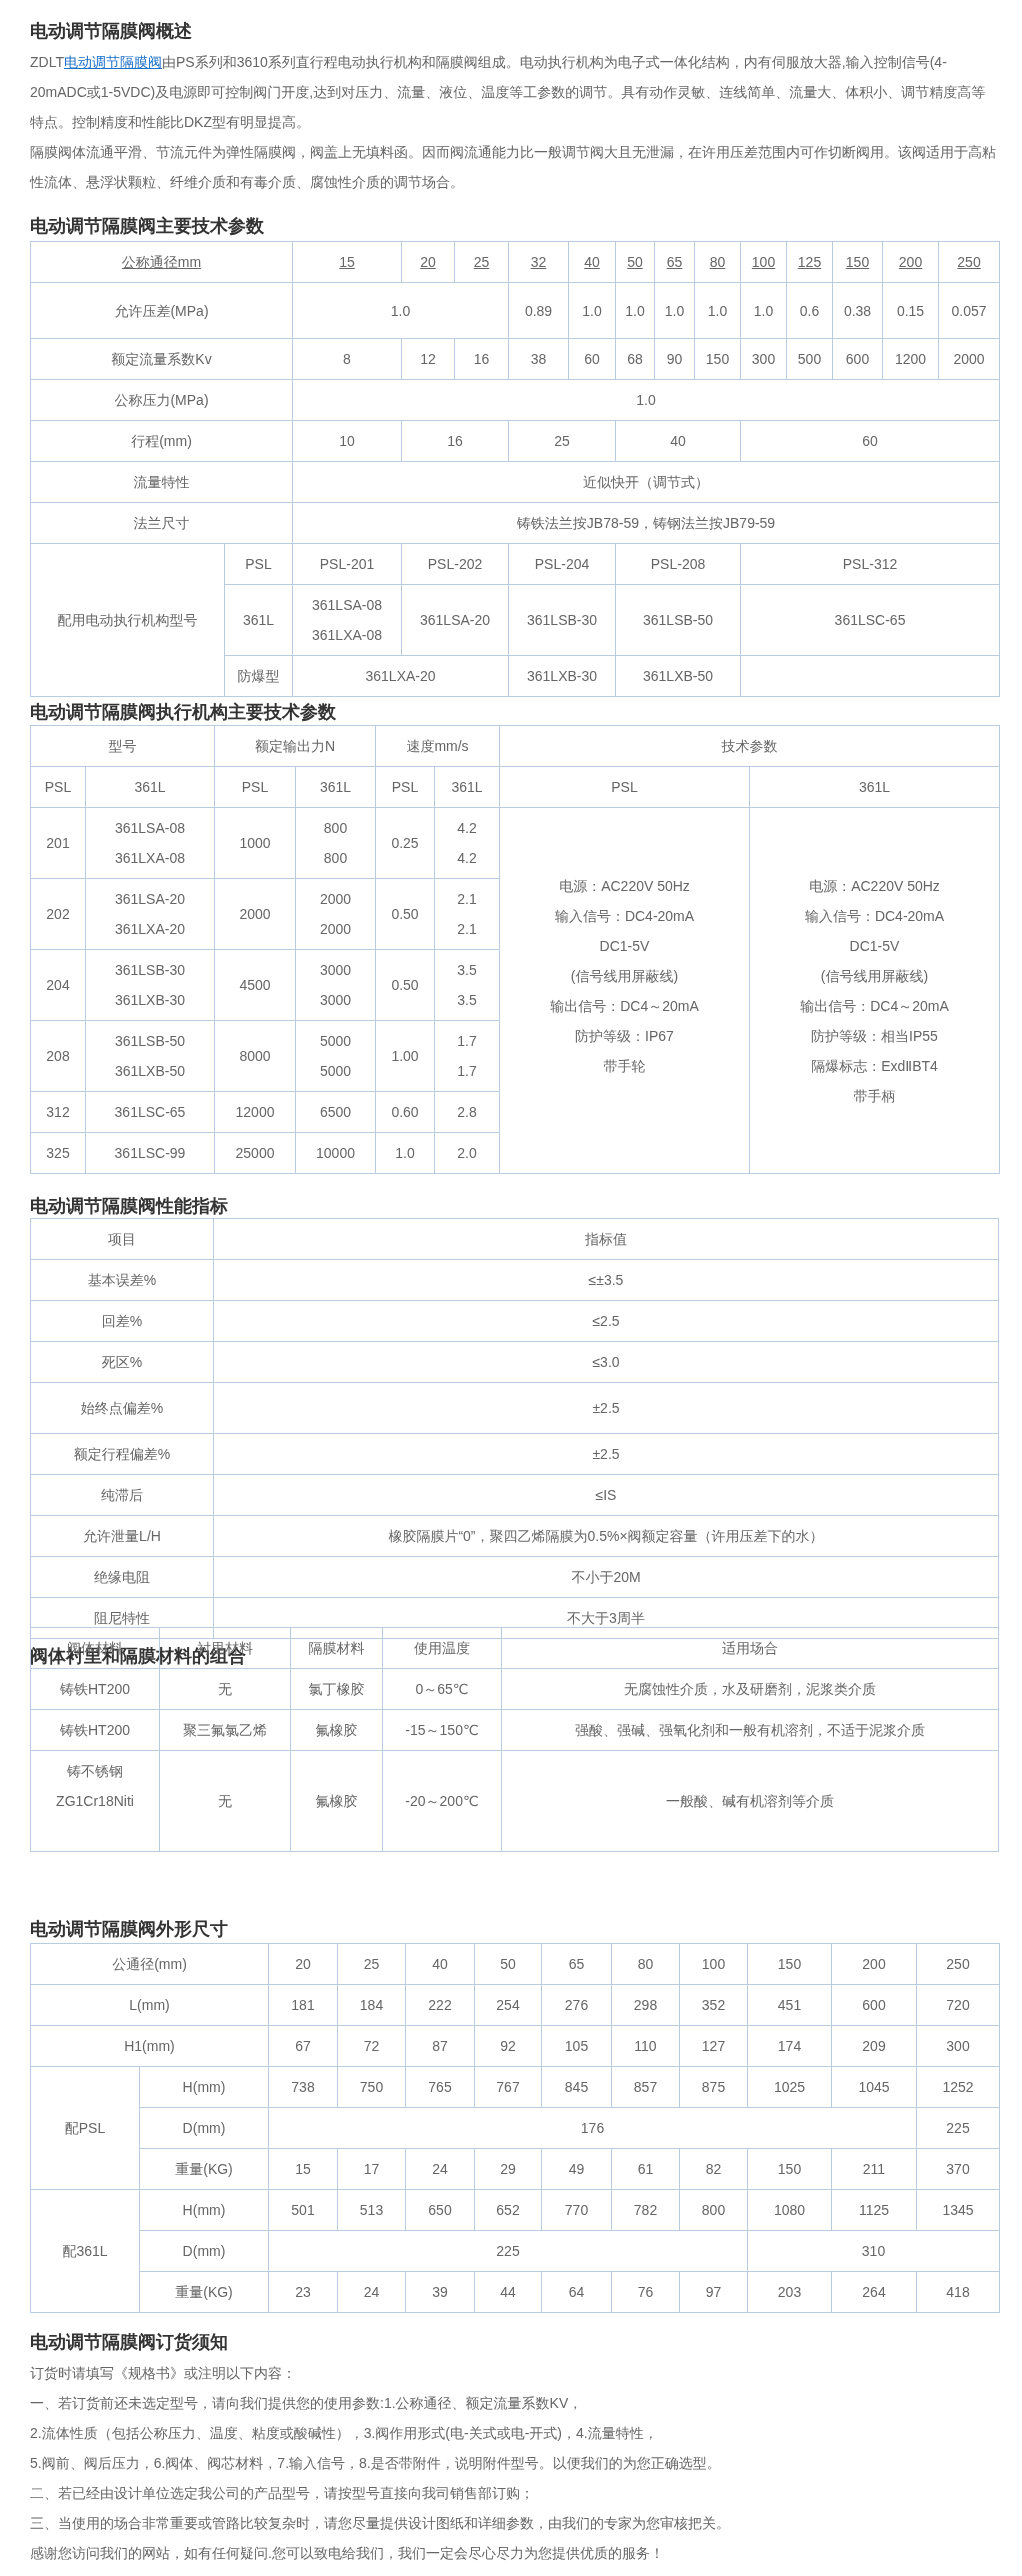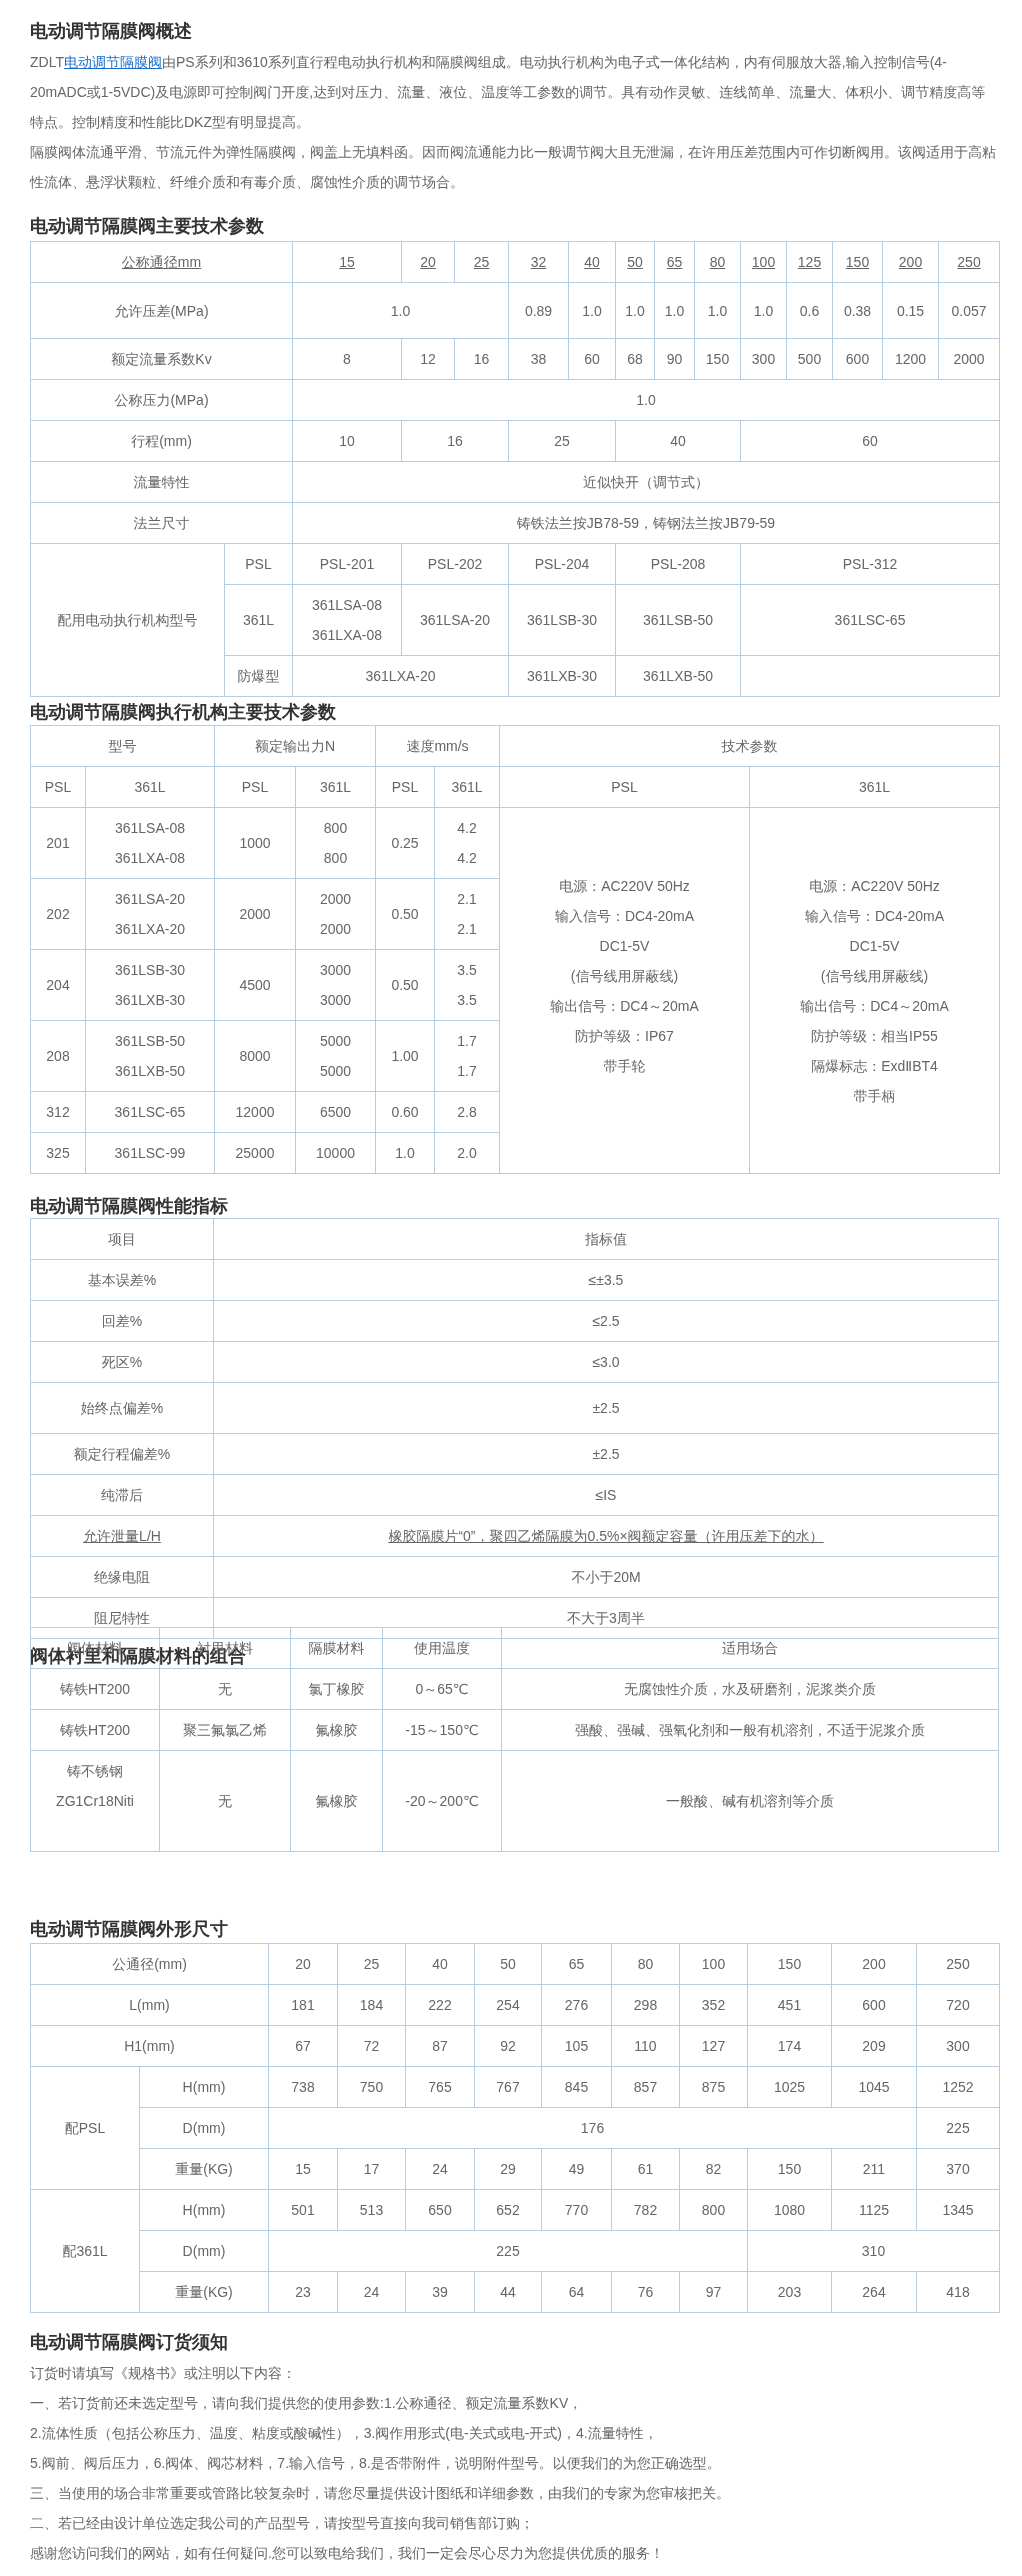--- a/index.html
+++ b/index.html
@@ -324,21 +324,21 @@
         <td>±2.5</td>
       </tr>
       <tr style="height: 41px;">
         <td>额定行程偏差%</td>
         <td>±2.5</td>
       </tr>
       <tr style="height: 41px;">
         <td>纯滞后</td>
         <td>≤IS</td>
       </tr>
-      <tr style="height: 41px; text-decoration: underline;">
+      <tr style="height: 41px;">
         <td>允许泄量L/H</td>
         <td>橡胶隔膜片“0”，聚四乙烯隔膜为0.5%×阀额定容量（许用压差下的水）</td>
       </tr>
       <tr style="height: 41px;">
         <td>绝缘电阻</td>
         <td>不小于20M</td>
       </tr>
       <tr style="height: 41px;">
         <td>阻尼特性</td>
         <td>不大于3周半</td>
@@ -513,17 +513,17 @@
       </tr>
     </tbody>
 </table>
 
 <div class="h" style="top:2330px">电动调节隔膜阀订货须知</div>
 <div class="lines" style="top:2358px">
   <div class="l">订货时请填写《规格书》或注明以下内容：</div>
   <div class="l">一、若订货前还未选定型号，请向我们提供您的使用参数:1.公称通径、额定流量系数KV，</div>
   <div class="l">2.流体性质（包括公称压力、温度、粘度或酸碱性），3.阀作用形式(电-关式或电-开式)，4.流量特性，</div>
   <div class="l">5.阀前、阀后压力，6.阀体、阀芯材料，7.输入信号，8.是否带附件，说明附件型号。以便我们的为您正确选型。</div>
+  <div class="l">二、若已经由设计单位选定我公司的产品型号，请按型号直接向我司销售部订购；</div>
   <div class="l">三、当使用的场合非常重要或管路比较复杂时，请您尽量提供设计图纸和详细参数，由我们的专家为您审核把关。</div>
-  <div class="l">二、若已经由设计单位选定我公司的产品型号，请按型号直接向我司销售部订购；</div>
   <div class="l">感谢您访问我们的网站，如有任何疑问.您可以致电给我们，我们一定会尽心尽力为您提供优质的服务！</div>
 </div>
 
 
 </body></html>

